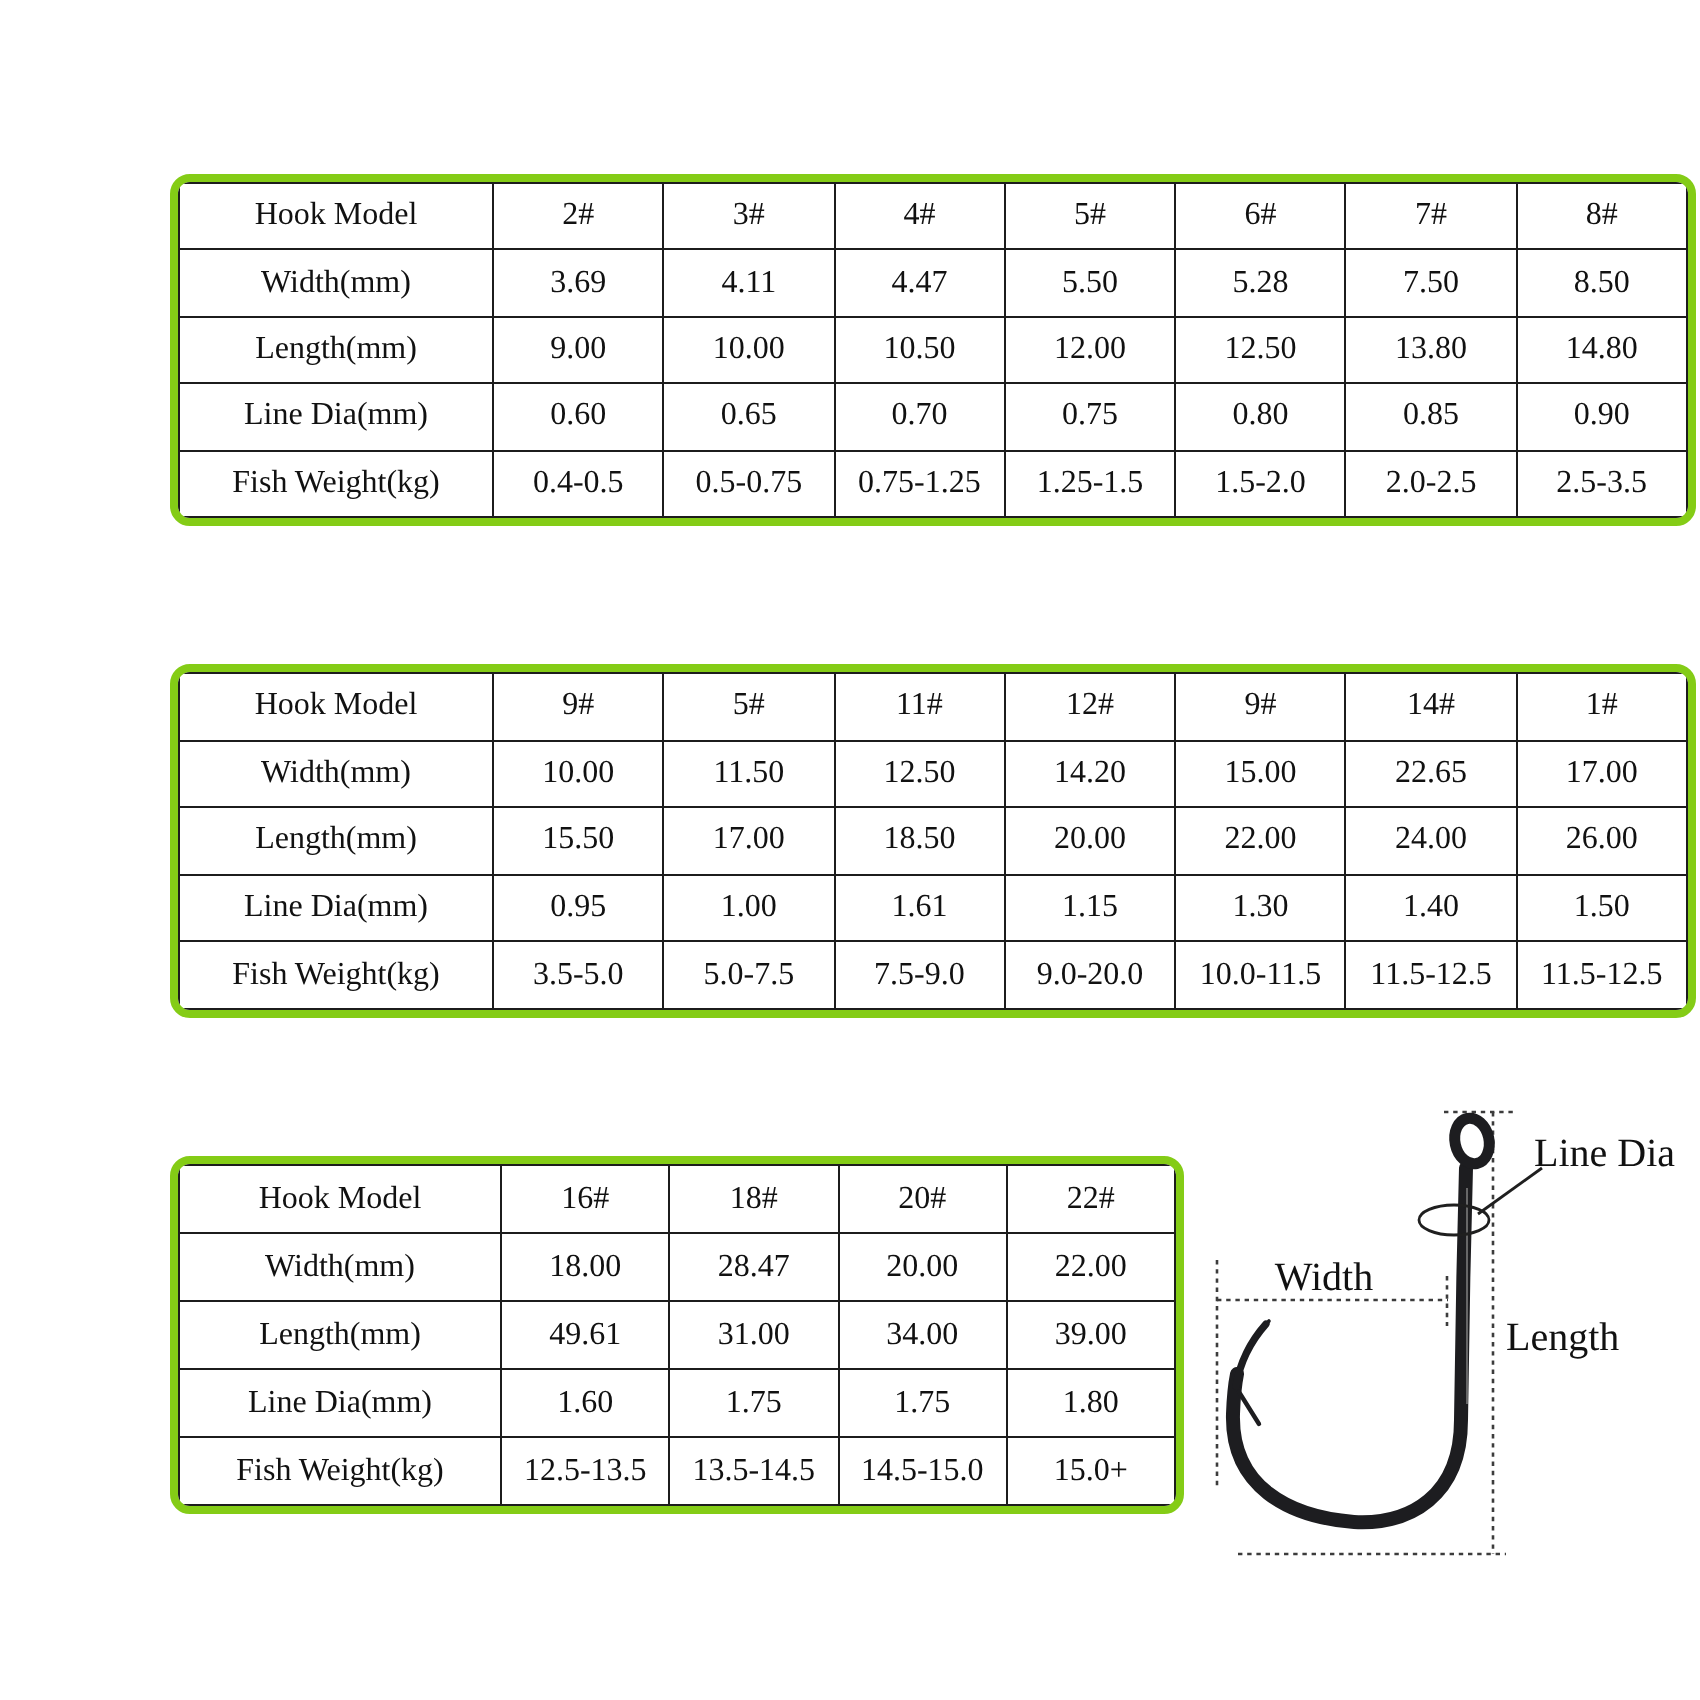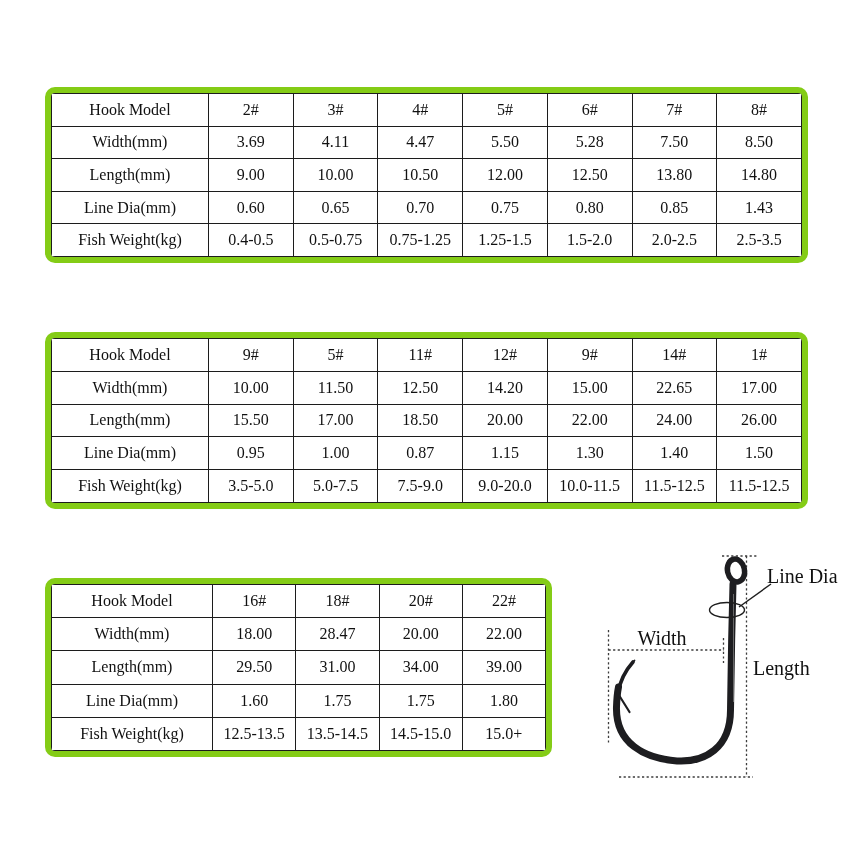--- a/index.html
+++ b/index.html
@@ -11,25 +11,26 @@
     position: relative;
     width: 850px;
     height: 850px;
     background: #ffffff;
     overflow: hidden;
     font-family: "Liberation Serif", serif;
     color: #111111;
   }
   .table-wrap {
     position: absolute;
-    border: 6px solid #84cc16;
+    border: 4px solid #84cc16;
     border-radius: 10px;
     overflow: hidden;
     background: #ffffff;
     box-sizing: border-box;
+    margin-left: 40px;
   }
   .table-wrap table {
     width: 100%;
     height: 100%;
     border-collapse: collapse;
     table-layout: fixed;
     font-family: "Liberation Serif", serif;
     font-size: 16px;
     color: #111111;
   }
@@ -114,21 +115,21 @@
             <td>14.80</td>
           </tr>
           <tr>
             <td>Line Dia(mm)</td>
             <td>0.60</td>
             <td>0.65</td>
             <td>0.70</td>
             <td>0.75</td>
             <td>0.80</td>
             <td>0.85</td>
-            <td>1.43</td>
+            <td>0.90</td>
           </tr>
           <tr>
             <td>Fish Weight(kg)</td>
             <td>0.4-0.5</td>
             <td>0.5-0.75</td>
             <td>0.75-1.25</td>
             <td>1.25-1.5</td>
             <td>1.5-2.0</td>
             <td>2.0-2.5</td>
             <td>2.5-3.5</td>
@@ -167,21 +168,21 @@
             <td>18.50</td>
             <td>20.00</td>
             <td>22.00</td>
             <td>24.00</td>
             <td>26.00</td>
           </tr>
           <tr>
             <td>Line Dia(mm)</td>
             <td>0.95</td>
             <td>1.00</td>
-            <td>0.87</td>
+            <td>1.61</td>
             <td>1.15</td>
             <td>1.30</td>
             <td>1.40</td>
             <td>1.50</td>
           </tr>
           <tr>
             <td>Fish Weight(kg)</td>
             <td>3.5-5.0</td>
             <td>5.0-7.5</td>
             <td>7.5-9.0</td>
@@ -206,21 +207,21 @@
           </tr>
           <tr>
             <td>Width(mm)</td>
             <td>18.00</td>
             <td>28.47</td>
             <td>20.00</td>
             <td>22.00</td>
           </tr>
           <tr>
             <td>Length(mm)</td>
-            <td>29.50</td>
+            <td>49.61</td>
             <td>31.00</td>
             <td>34.00</td>
             <td>39.00</td>
           </tr>
           <tr>
             <td>Line Dia(mm)</td>
             <td>1.60</td>
             <td>1.75</td>
             <td>1.75</td>
             <td>1.80</td>

